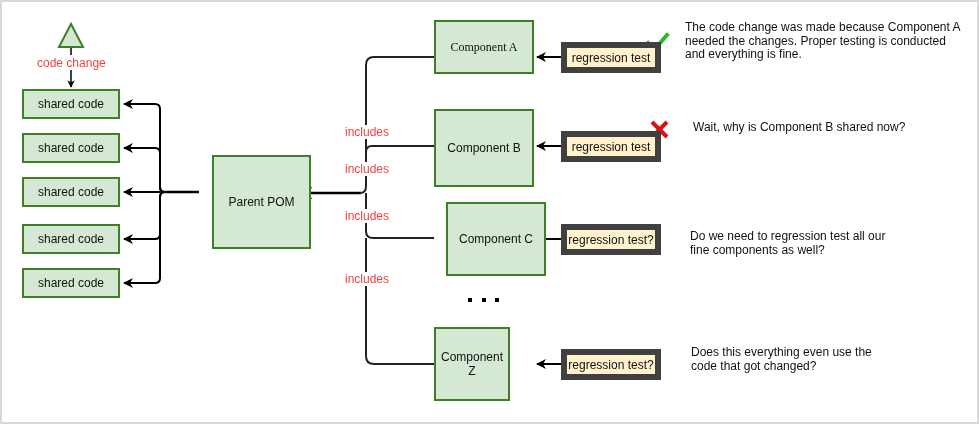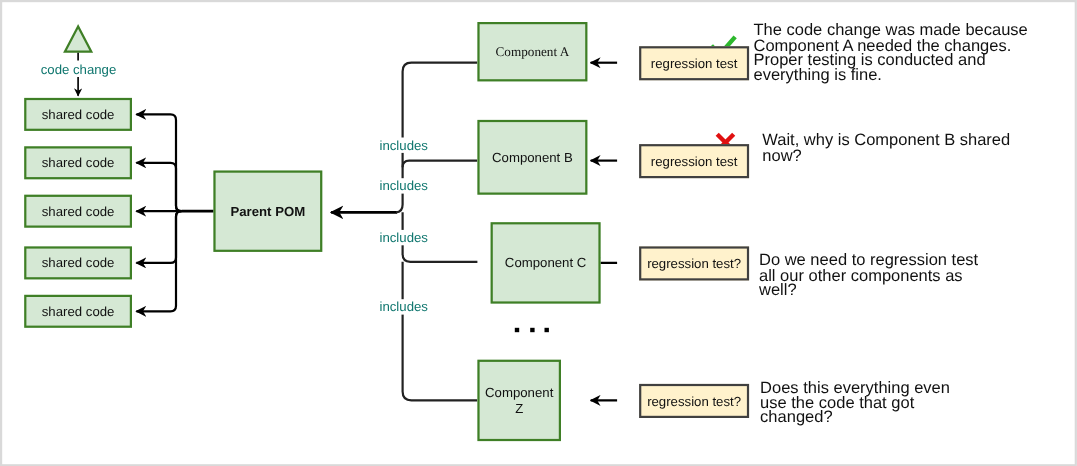--- a/index.html
+++ b/index.html
@@ -4,24 +4,24 @@
 <style>
   html, body { margin: 0; padding: 0; background: #ffffff; }
   body { width: 979px; height: 424px; position: relative; overflow: hidden;
          font-family: "Liberation Sans", sans-serif; }
   .frame { position: absolute; left: 0; top: 0; width: 975px; height: 420px;
            border: 2px solid #d9d9d9; background: #fff; }
   svg.wires { position: absolute; left: 0; top: 0; }
   .box { position: absolute; box-sizing: border-box; display: flex; align-items: center;
          justify-content: center; font-size: 12px; color: #111; text-align: center; }
   .green { background: #d5e8d4; border: 2px solid #3f7f26; }
-  .yellow { background: #fff2cc; border: 2px solid #404040; margin-left: 20px; }
-  .lbl { position: absolute; font-size: 12px; color: #0f766e; background: #fff;
+  .yellow { background: #fff2cc; border: 6px solid #404040; }
+  .lbl { position: absolute; font-size: 12px; color: #ef4444; background: #fff;
          padding: 0 1px; line-height: 14px; white-space: nowrap; }
-  .note { position: absolute; font-size: 15px; line-height: 13.5px; color: #111; }
+  .note { position: absolute; font-size: 12px; line-height: 13.5px; color: #111; }
 </style>
 </head>
 <body>
 
 <div class="frame"></div>
 
 <svg class="wires" width="979" height="424">
   <defs>
     <marker id="ah" viewBox="0 0 10 10" refX="9" refY="5" markerWidth="5" markerHeight="5" orient="auto">
       <path d="M10,5 L0,0 L3,5 L0,10 Z" fill="#000"></path>
@@ -71,33 +71,33 @@
 </svg>
 
 <div class="lbl" style="left:36px; top:56px;">code change</div>
 
 <div class="box green" style="left:22px; top:89px; width:98px; height:30px;">shared code</div>
 <div class="box green" style="left:22px; top:133px; width:98px; height:30px;">shared code</div>
 <div class="box green" style="left:22px; top:177px; width:98px; height:30px;">shared code</div>
 <div class="box green" style="left:22px; top:224px; width:98px; height:30px;">shared code</div>
 <div class="box green" style="left:22px; top:268px; width:98px; height:30px;">shared code</div>
 
-<div class="box green" style="left:194px; top:155px; width:99px; height:74px;font-weight:bold;">Parent POM</div>
+<div class="box green" style="left:212px; top:155px; width:99px; height:94px;">Parent POM</div>
 
 <div class="lbl" style="left:344px; top:125px;">includes</div>
 <div class="lbl" style="left:344px; top:162px;">includes</div>
 <div class="lbl" style="left:344px; top:209px;">includes</div>
 <div class="lbl" style="left:344px; top:272px;">includes</div>
 
 <div class="box green" style="left:434px; top:20px; width:100px; height:54px;font-family:Liberation Serif, serif;">Component A</div>
-<div class="box green" style="left:434px; top:109px; width:100px; height:68px;">Component B</div>
+<div class="box green" style="left:434px; top:109px; width:100px; height:78px;">Component B</div>
 <div class="box green" style="left:446px; top:202px; width:100px; height:74px;">Component C</div>
 <div class="box green" style="left:434px; top:327px; width:76px; height:74px;">Component Z</div>
 
 <div class="box yellow" style="left:561px; top:42px; width:100px; height:31px;">regression test</div>
 <div class="box yellow" style="left:561px; top:131px; width:100px; height:31px;">regression test</div>
 <div class="box yellow" style="left:561px; top:224px; width:100px; height:31px;">regression test?</div>
 <div class="box yellow" style="left:561px; top:349px; width:100px; height:31px;">regression test?</div>
 
 <div class="note" style="left:685px; top:21px; width:275px;">The code change was made because Component A needed the changes. Proper testing is conducted and everything is fine.</div>
 <div class="note" style="left:693px; top:121px; width:260px;">Wait, why is Component B shared now?</div>
-<div class="note" style="left:690px; top:230px; width:200px;">Do we need to regression test all our other components as well?</div>
+<div class="note" style="left:690px; top:230px; width:200px;">Do we need to regression test all our fine components as well?</div>
 <div class="note" style="left:691px; top:346px; width:195px;">Does this everything even use the code that got changed?</div>
 
 </body></html>

